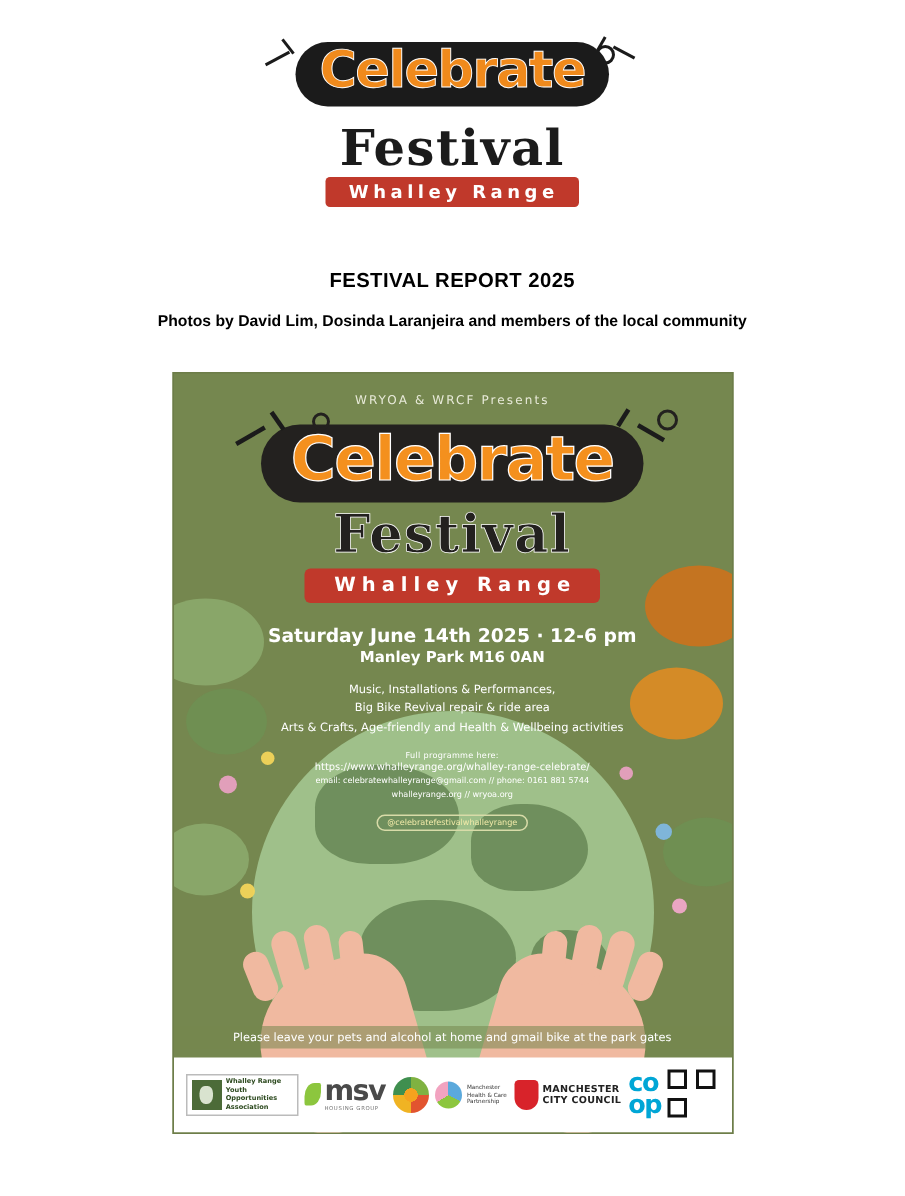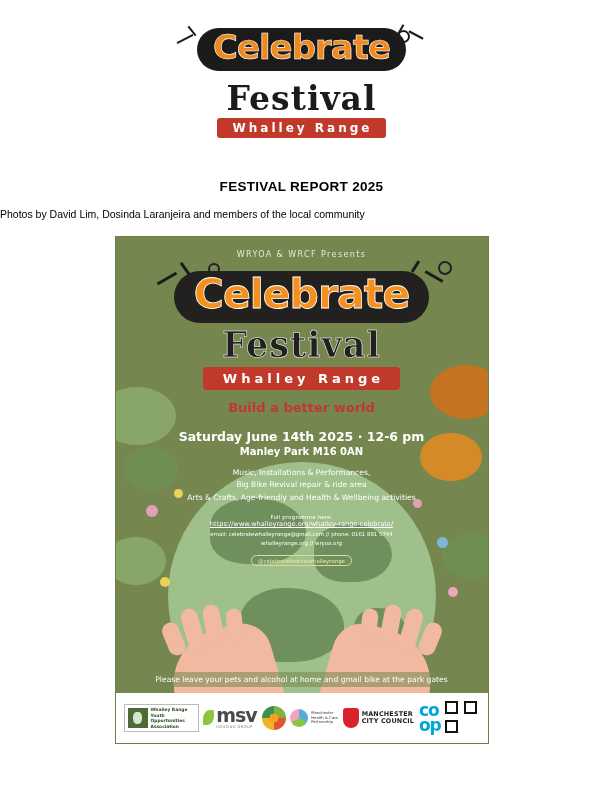--- a/index.html
+++ b/index.html
@@ -84,31 +84,31 @@
     margin-top: 41px;
     letter-spacing: 0.3px;
   }
   .compiled {
     text-align: center;
     font-size: 10.5px;
     font-weight: bold;
     margin-top: 14px;
   }
   .photos {
-    text-align: left;
+    text-align: center;
     font-size: 10.5px;
-    font-weight: normal;
+    font-weight: bold;
     margin-top: 14px;
   }
 
   
   .poster {
     width: 374px;
     height: 508px;
-    margin: 16px auto 0 auto;
+    margin: 28px auto 0 auto;
     background: #75874f;
     position: relative;
     overflow: hidden;
     border: 1px solid #6d7d49;
     box-sizing: border-box;
     font-family: "DejaVu Sans", sans-serif;
   }
   .poster-presents {
     text-align: center;
     color: #e8ead9;
@@ -246,21 +246,20 @@
   }
   .p-prog-label {
     margin-top: 10px;
     color: #ffffff;
     font-size: 5.4px;
     letter-spacing: 0.2px;
   }
   .p-url {
     color: #ffffff;
     font-size: 6.6px;
-    text-decoration: underline;
     line-height: 1.5;
   }
   .p-contact {
     color: #ffffff;
     font-size: 5.4px;
     line-height: 1.6;
   }
   .p-social {
     display: inline-block;
     margin-top: 5px;
@@ -481,21 +480,20 @@
         <span class="spark" style="left:40px;top:6px;width:22px;height:3px;transform:rotate(-30deg);"></span>
         <span class="spark" style="left:62px;top:-4px;width:14px;height:3px;transform:rotate(55deg);"></span>
         <span class="spark" style="right:44px;top:4px;width:20px;height:3px;transform:rotate(30deg);"></span>
         <span class="spark" style="right:66px;top:-6px;width:13px;height:3px;transform:rotate(-58deg);"></span>
         <span class="spark" style="left:92px;top:-8px;width:8px;height:8px;border-radius:50%;background:transparent;border:2px solid #23211f;"></span>
         <span class="spark" style="right:36px;top:-10px;width:10px;height:10px;border-radius:50%;background:transparent;border:2px solid #23211f;"></span>
         <div class="p-celebrate">Celebrate</div>
       </div>
       <div class="p-festival">Festival</div>
       <div class="p-whalley">Whalley Range</div>
-      <div class="p-build">Build a better world</div>
       <div class="p-date">Saturday June 14th 2025 · 12-6 pm</div>
       <div class="p-venue">Manley Park M16 0AN</div>
       <div class="p-lines">
         <div>Music, Installations &amp; Performances,</div>
         <div>Big Bike Revival repair &amp; ride area</div>
         <div>Arts &amp; Crafts, Age-friendly and Health &amp; Wellbeing activities</div>
       </div>
       <div class="p-prog-label">Full programme here:</div>
       <div class="p-url">https://www.whalleyrange.org/whalley-range-celebrate/</div>
       <div class="p-contact">email: celebratewhalleyrange@gmail.com // phone: 0161 881 5744</div>

